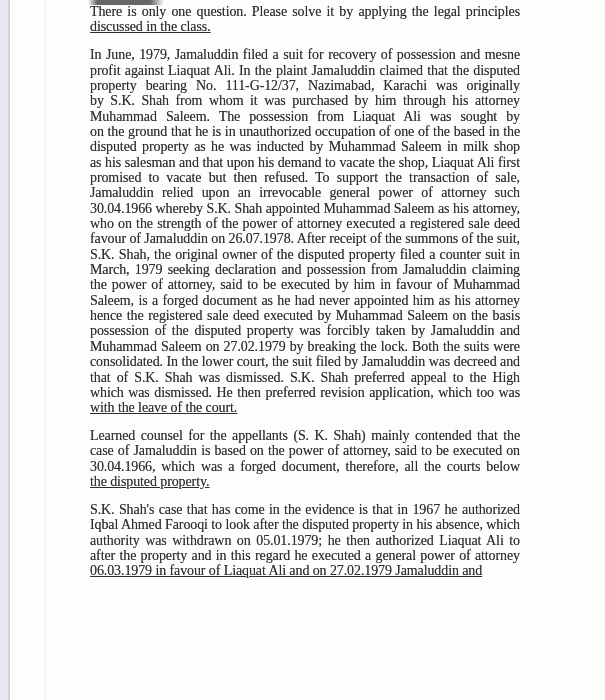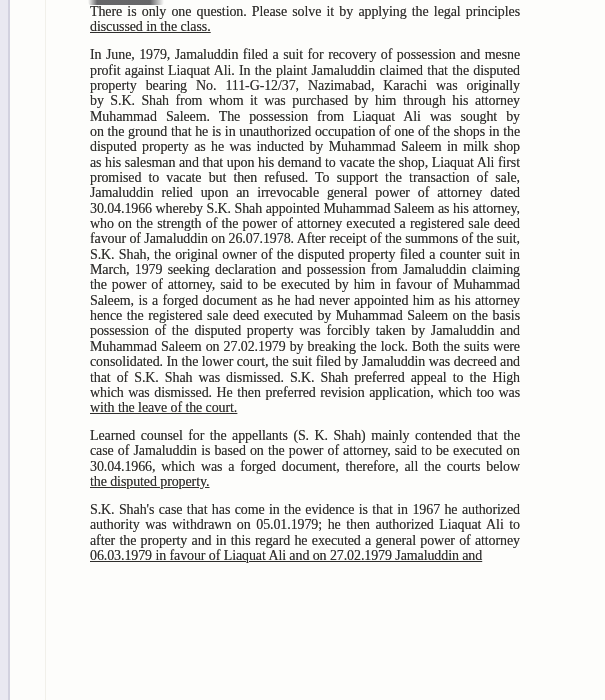--- a/index.html
+++ b/index.html
@@ -80,25 +80,25 @@
       <div class="para">
         <div class="line">There is only one question. Please solve it by applying the legal principles</div>
         <div class="line end">discussed in the class.</div>
       </div>
       <div class="para">
         <div class="line">In June, 1979, Jamaluddin filed a suit for recovery of possession and mesne</div>
         <div class="line">profit against Liaquat Ali. In the plaint Jamaluddin claimed that the disputed</div>
         <div class="line">property bearing No. 111-G-12/37, Nazimabad, Karachi was originally owned</div>
         <div class="line">by S.K. Shah from whom it was purchased by him through his attorney</div>
         <div class="line">Muhammad Saleem. The possession from Liaquat Ali was sought by Jamaluddin</div>
-        <div class="line">on the ground that he is in unauthorized occupation of one of the shops in the</div>
+        <div class="line">on the ground that he is in unauthorized occupation of one of the based in the</div>
         <div class="line">disputed property as he was inducted by Muhammad Saleem in milk shop only</div>
         <div class="line">as his salesman and that upon his demand to vacate the shop, Liaquat Ali first</div>
         <div class="line">promised to vacate but then refused. To support the transaction of sale,</div>
-        <div class="line">Jamaluddin relied upon an irrevocable general power of attorney dated</div>
+        <div class="line">Jamaluddin relied upon an irrevocable general power of attorney such</div>
         <div class="line">30.04.1966 whereby S.K. Shah appointed Muhammad Saleem as his attorney,</div>
         <div class="line">who on the strength of the power of attorney executed a registered sale deed in</div>
         <div class="line">favour of Jamaluddin on 26.07.1978. After receipt of the summons of the suit,</div>
         <div class="line">S.K. Shah, the original owner of the disputed property filed a counter suit in</div>
         <div class="line">March, 1979 seeking declaration and possession from Jamaluddin claiming that</div>
         <div class="line">the power of attorney, said to be executed by him in favour of Muhammad</div>
         <div class="line">Saleem, is a forged document as he had never appointed him as his attorney and</div>
         <div class="line">hence the registered sale deed executed by Muhammad Saleem on the basis of</div>
         <div class="line">possession of the disputed property was forcibly taken by Jamaluddin and</div>
         <div class="line">Muhammad Saleem on 27.02.1979 by breaking the lock. Both the suits were</div>
@@ -108,18 +108,19 @@
         <div class="line end">with the leave of the court.</div>
       </div>
       <div class="para">
         <div class="line">Learned counsel for the appellants (S. K. Shah) mainly contended that the entire</div>
         <div class="line">case of Jamaluddin is based on the power of attorney, said to be executed on</div>
         <div class="line">30.04.1966, which was a forged document, therefore, all the courts below</div>
         <div class="line end">the disputed property.</div>
       </div>
       <div class="para">
         <div class="line">S.K. Shah's case that has come in the evidence is that in 1967 he authorized one</div>
+        <div class="line">Iqbal Ahmed Farooqi to look after the disputed property in his absence, which</div>
         <div class="line">authority was withdrawn on 05.01.1979; he then authorized Liaquat Ali to look</div>
         <div class="line">after the property and in this regard he executed a general power of attorney on</div>
         <div class="line end">06.03.1979 in favour of Liaquat Ali and on 27.02.1979 Jamaluddin and</div>
       </div>
     </div>
 </div>
 
 </body></html>

